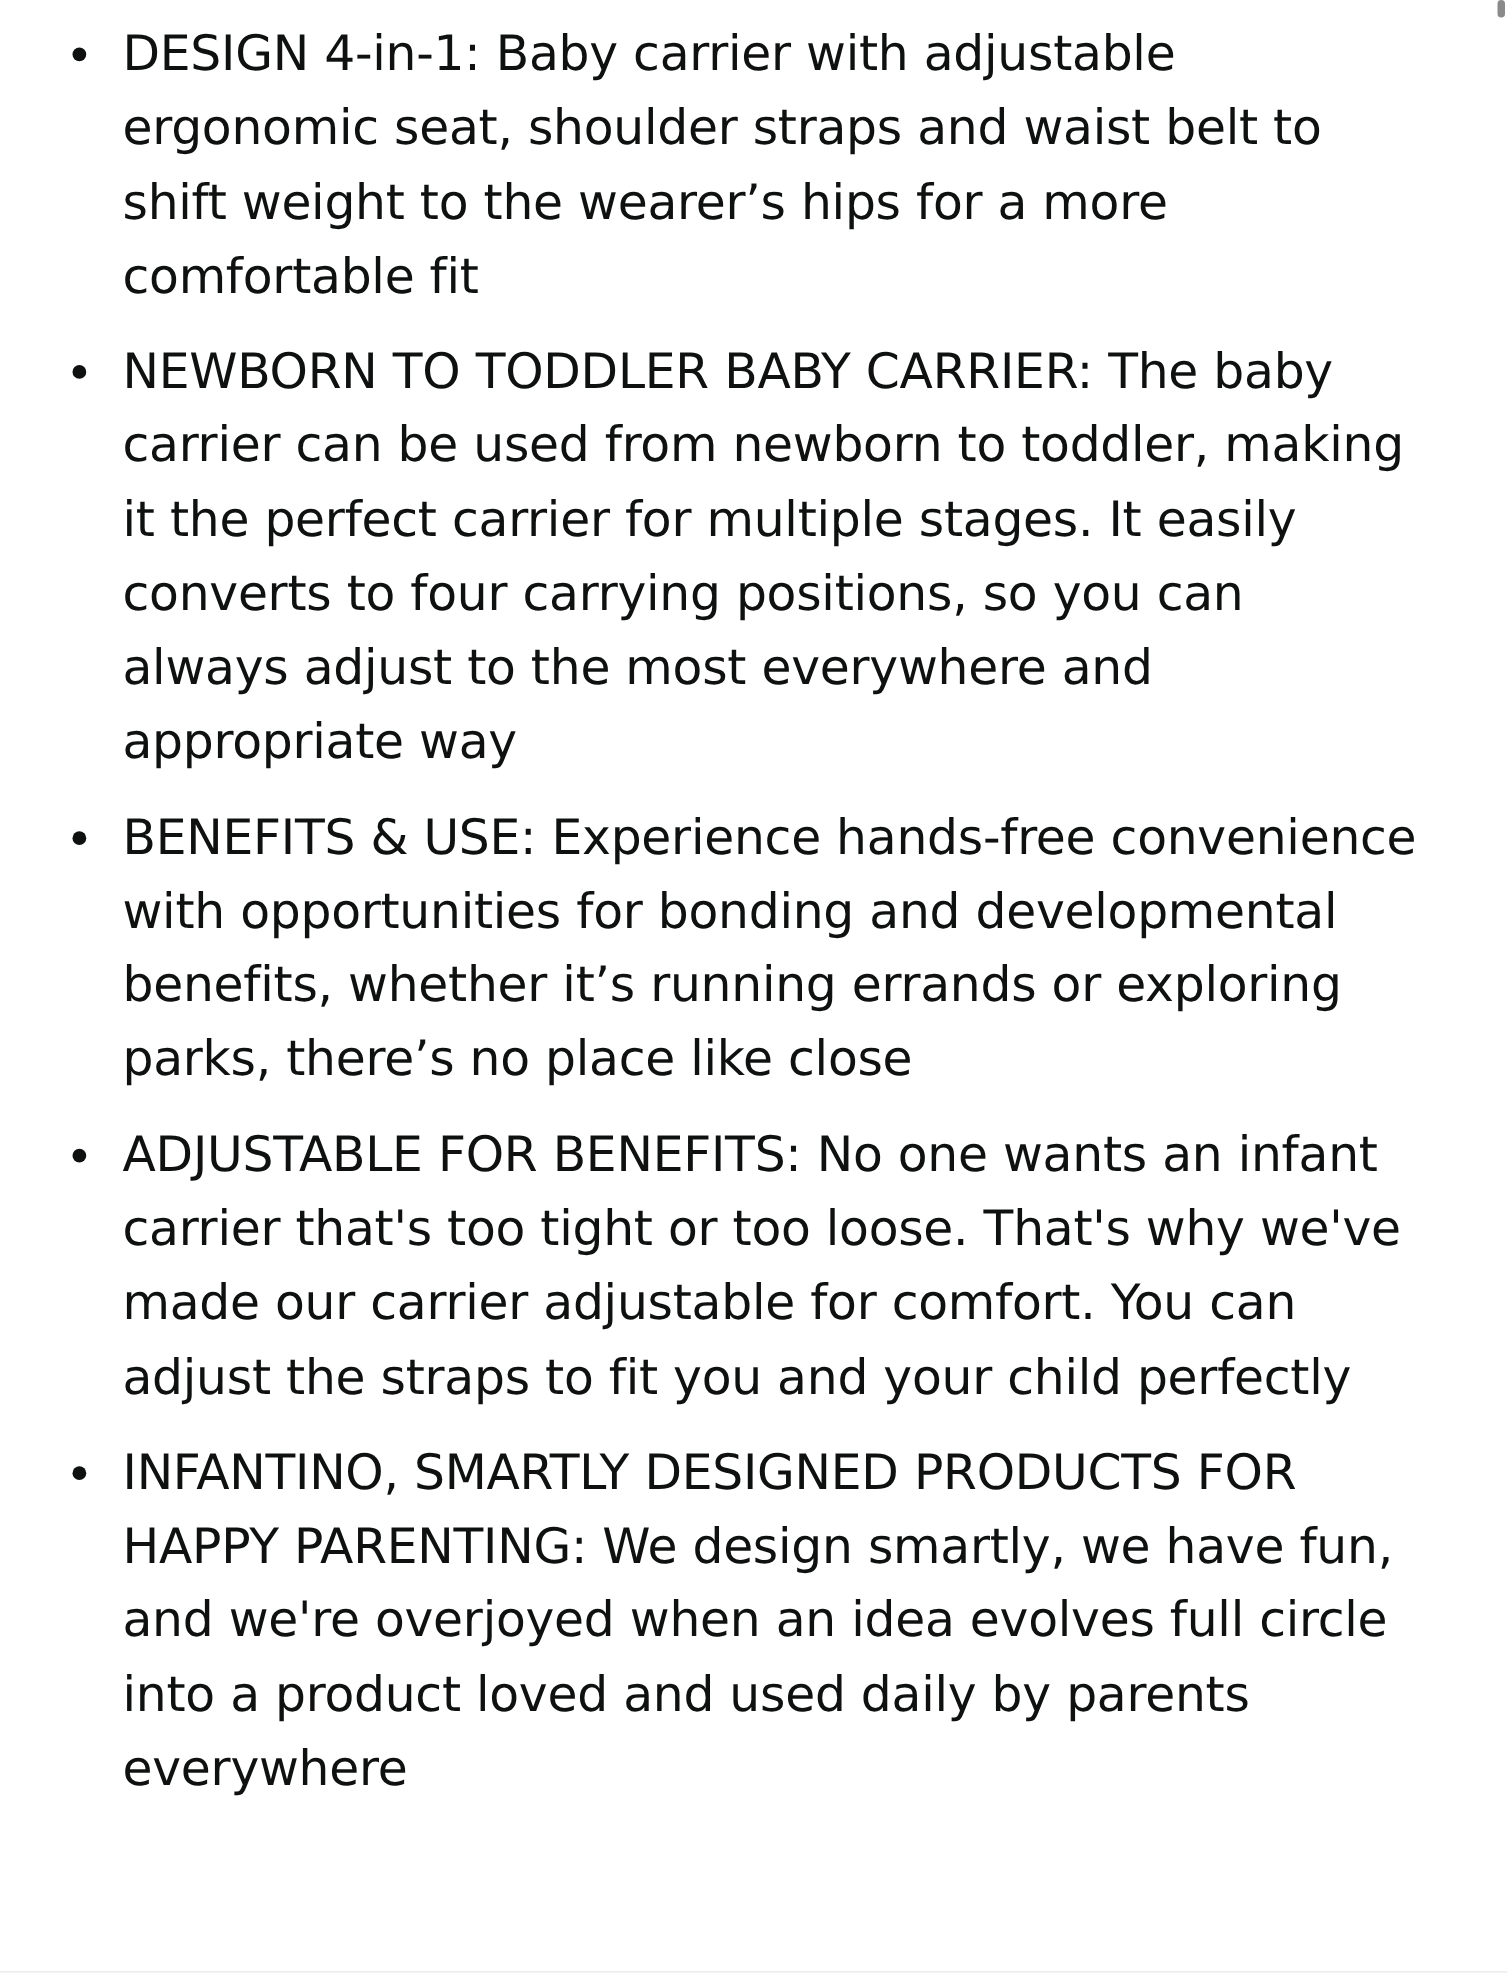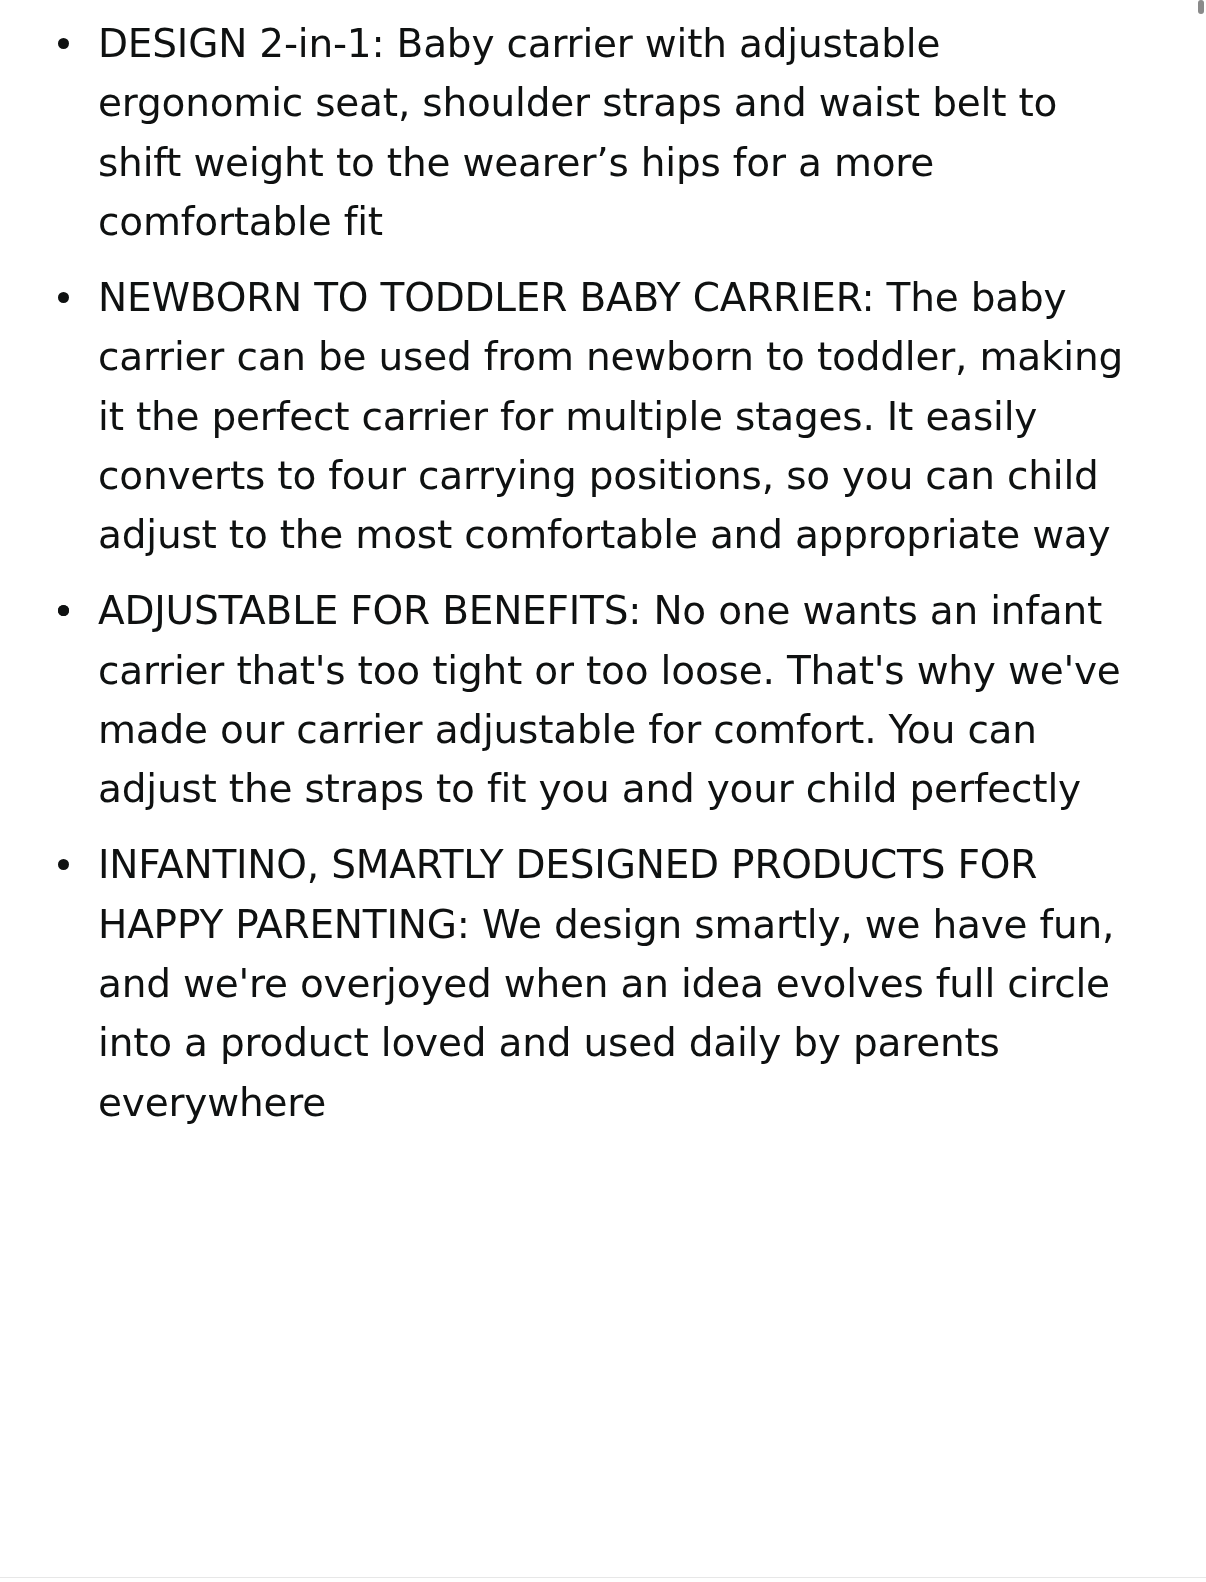--- a/index.html
+++ b/index.html
@@ -80,28 +80,29 @@
   }
 </style>
 </head>
 <body>
 
 <div class="page">
 
   <ul class="feature-list">
     <li class="feature-item">
       <span class="bullet"></span>
-      <span>DESIGN 2-in-1: Baby carrier with adjustable ergonomic seat, shoulder straps and waist belt to shift weight to the wearer’s hips for a more comfortable fit</span>
+      <span>DESIGN 4-in-1: Baby carrier with adjustable ergonomic seat, shoulder straps and waist belt to shift weight to the wearer’s hips for a more comfortable fit</span>
     </li>
     <li class="feature-item">
       <span class="bullet"></span>
-      <span>NEWBORN TO TODDLER BABY CARRIER: The baby carrier can be used from newborn to toddler, making it the perfect carrier for multiple stages. It easily converts to four carrying positions, so you can child adjust to the most comfortable and appropriate way</span>
+      <span>NEWBORN TO TODDLER BABY CARRIER: The baby carrier can be used from newborn to toddler, making it the perfect carrier for multiple stages. It easily converts to four carrying positions, so you can always adjust to the most everywhere and appropriate way</span>
     </li>
     <li class="feature-item">
       <span class="bullet"></span>
+      <span>BENEFITS &amp; USE: Experience hands-free convenience with opportunities for bonding and developmental benefits, whether it’s running errands or exploring parks, there’s no place like close</span>
     </li>
     <li class="feature-item">
       <span class="bullet"></span>
       <span>ADJUSTABLE FOR BENEFITS: No one wants an infant carrier that's too tight or too loose. That's why we've made our carrier adjustable for comfort. You can adjust the straps to fit you and your child perfectly</span>
     </li>
     <li class="feature-item">
       <span class="bullet"></span>
       <span>INFANTINO, SMARTLY DESIGNED PRODUCTS FOR HAPPY PARENTING: We design smartly, we have fun, and we're overjoyed when an idea evolves full circle into a product loved and used daily by parents everywhere</span>
     </li>
   </ul>

